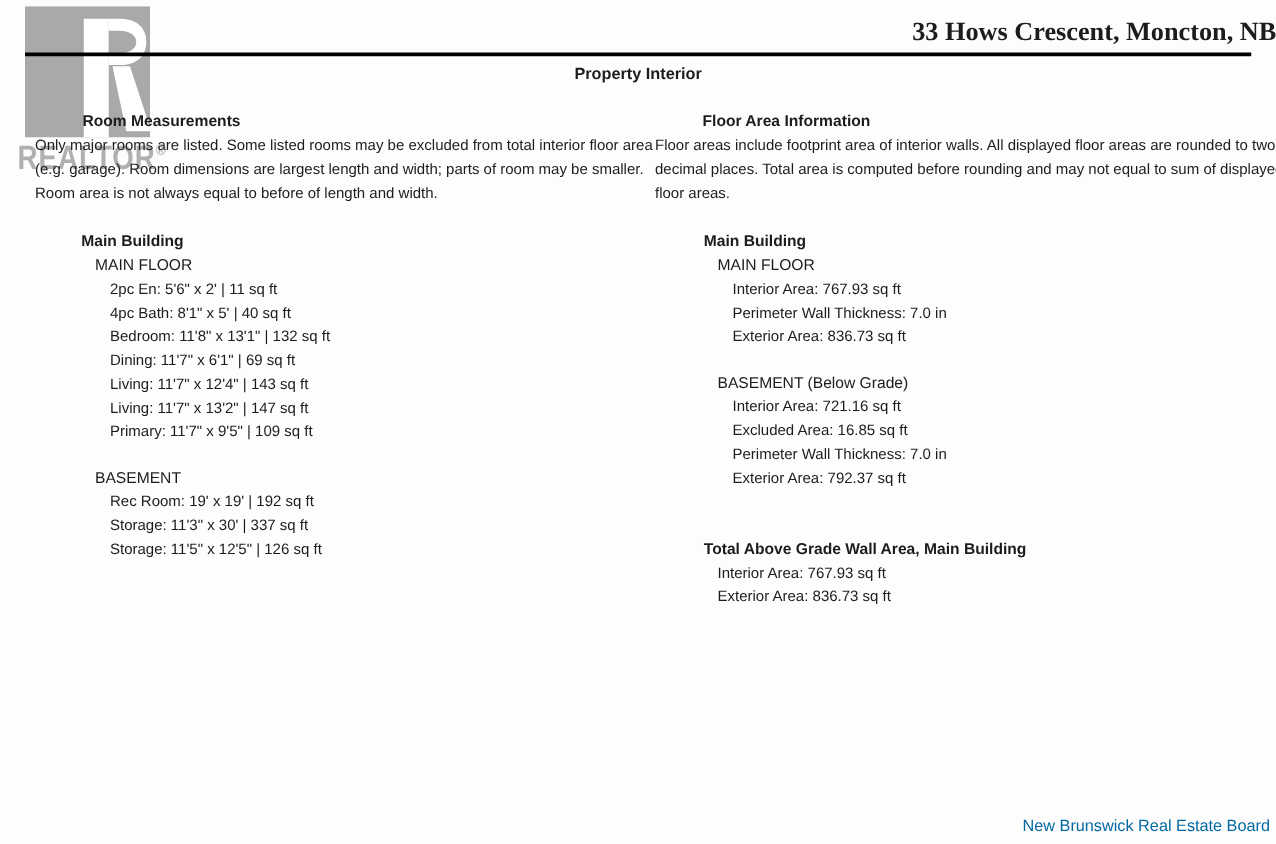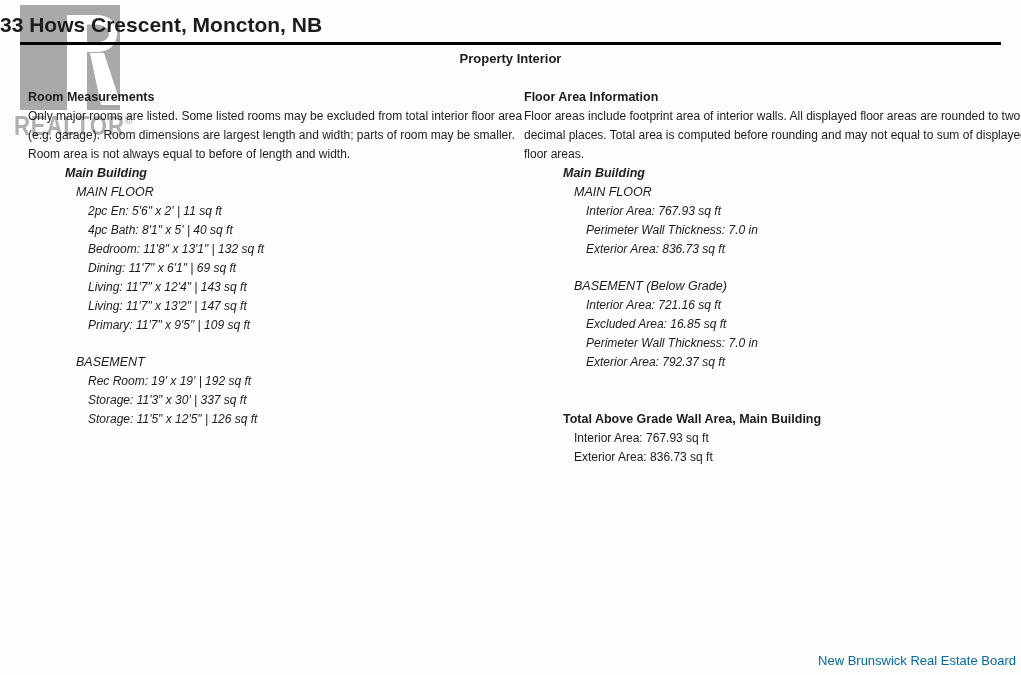--- a/index.html
+++ b/index.html
@@ -18,41 +18,42 @@
     position: absolute; left: -6px; top: 106px;
     font-size: 27px; font-weight: 700; letter-spacing: 1px;
     color: #9e9e9e; opacity: .8; white-space: nowrap;
     transform: scaleX(.82); transform-origin: 0 0;
   }
   .wm-reg { font-size: 13px; position: relative; top: -11px; letter-spacing: 0; }
 
   
   .title {
     position: absolute; top: 14px; left: 0; width: 100%;
-    text-align: left; font-size: 21px; line-height: 22px; font-weight: bold;
+    text-align: right; font-size: 21px; line-height: 22px; font-weight: bold;
     z-index: 2;
+    font-family: Liberation Serif, serif;
   }
   .title-rule {
     position: absolute; top: 42px; left: 20px; width: 981px; height: 2.5px;
     background: #000; z-index: 3;
   }
   .subtitle {
     position: absolute; top: 49px; left: 0; width: 100%;
     text-align: center; font-size: 13px; line-height: 19px; font-weight: bold;
     z-index: 2;
   }
 
   
   .section { position: absolute; top: 88px; font-size: 12px; line-height: 19px; z-index: 1; }
   .col-left  { left: 28px;  width: 486px; }
   .col-right { left: 524px; width: 486px; }
-  .sec-heading { font-size: 12.5px; font-weight: bold; }
+  .sec-heading { font-size: 12.5px; font-weight: bold; margin-left: 38px; }
   .desc-line { white-space: nowrap; }
 
-  .building-block { padding-left: 37px; font-style: italic; }
+  .building-block { margin-top: 20px; padding-left: 37px; }
   .col-right .building-block { padding-left: 39px; }
   .building-name { font-size: 12.5px; font-weight: bold; }
   .floor-block { padding-left: 11px; }
   .floor-block.spaced { margin-top: 18px; }
   .floor-name { font-size: 12.5px; }
   .detail-line { padding-left: 12px; white-space: nowrap; }
 
   .total-block { margin-top: 38px; padding-left: 39px; }
   .total-heading { font-size: 12.5px; font-weight: bold; }
   .total-block .detail-line { padding-left: 11px; }

